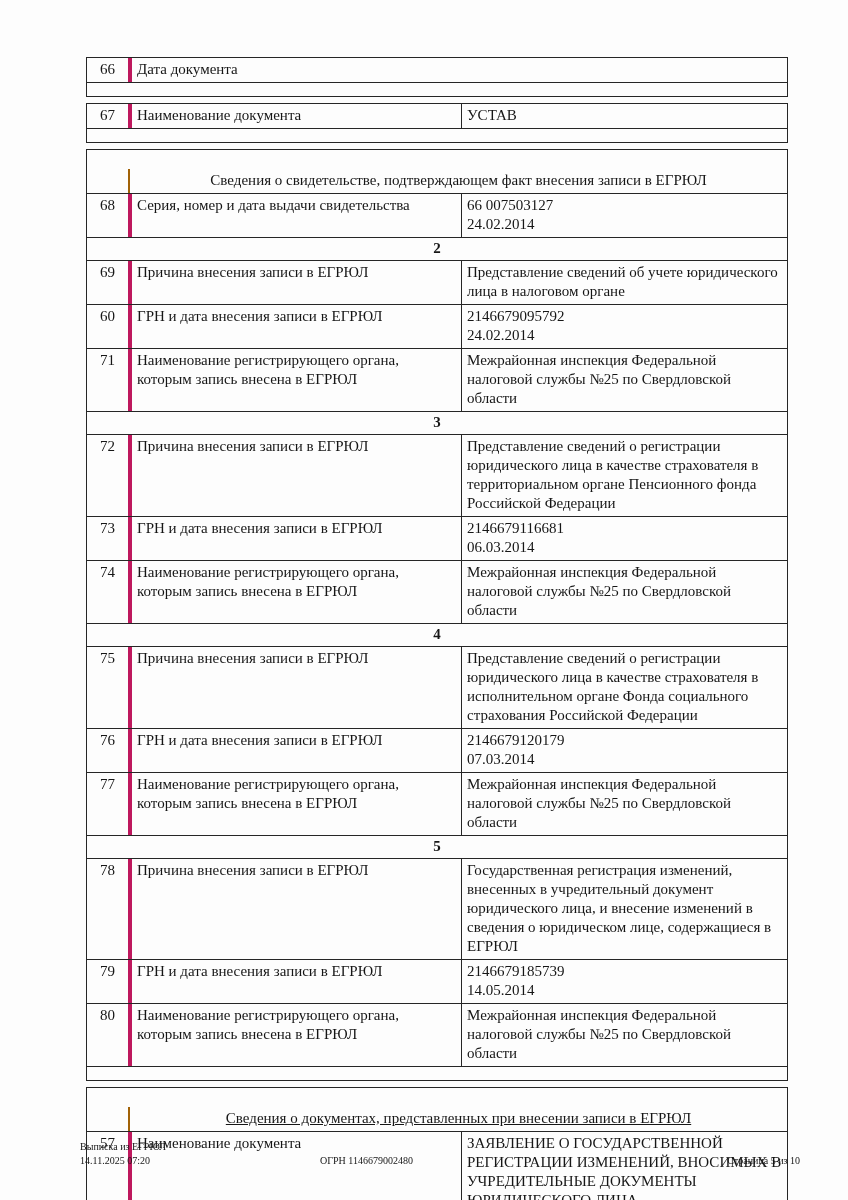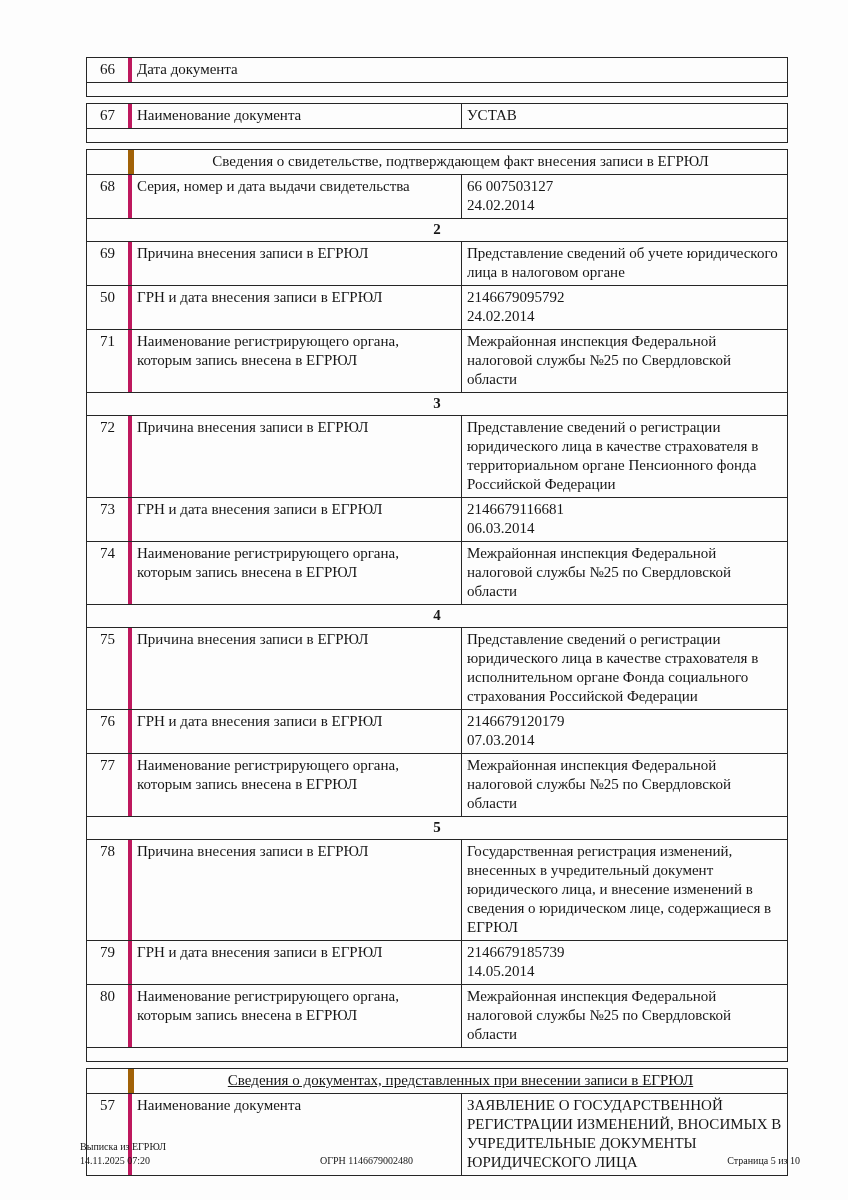--- a/index.html
+++ b/index.html
@@ -57,22 +57,23 @@
   .c3 {
     flex: 1 1 auto;
     box-sizing: border-box;
     border-left: 1px solid #262626;
     padding: 2px 5px 3px;
     white-space: pre-line;
   }
   .c23 {
     flex: 1 1 auto;
     box-sizing: border-box;
-    border-left: 6px solid #a16207;
+    border-left: 2px solid #a16207;
     padding: 2px 18px 3px;
+    margin-top: 19px;
   }
   .cfull {
     flex: 1 1 auto;
     box-sizing: border-box;
     padding: 1px 0 2px;
   }
   .section.align-center .c23 { text-align: center; }
   .section.align-left .c23 { text-align: center; text-decoration: underline; }
   .number .cfull {
     text-align: center;
@@ -132,21 +133,21 @@
   </div>
       <div class="row number">
     <div class="cfull">2</div>
   </div>
       <div class="row item">
     <div class="c1">69</div>
     <div class="c2">Причина внесения записи в ЕГРЮЛ</div>
     <div class="c3">Представление сведений об учете юридического лица в налоговом органе</div>
   </div>
       <div class="row item">
-    <div class="c1">50</div>
+    <div class="c1">60</div>
     <div class="c2">ГРН и дата внесения записи в ЕГРЮЛ</div>
     <div class="c3">2146679095792
 24.02.2014</div>
   </div>
       <div class="row item">
     <div class="c1">71</div>
     <div class="c2">Наименование регистрирующего органа, которым запись внесена в ЕГРЮЛ</div>
     <div class="c3">Межрайонная инспекция Федеральной налоговой службы №25 по Свердловской области</div>
   </div>
       <div class="row number">

